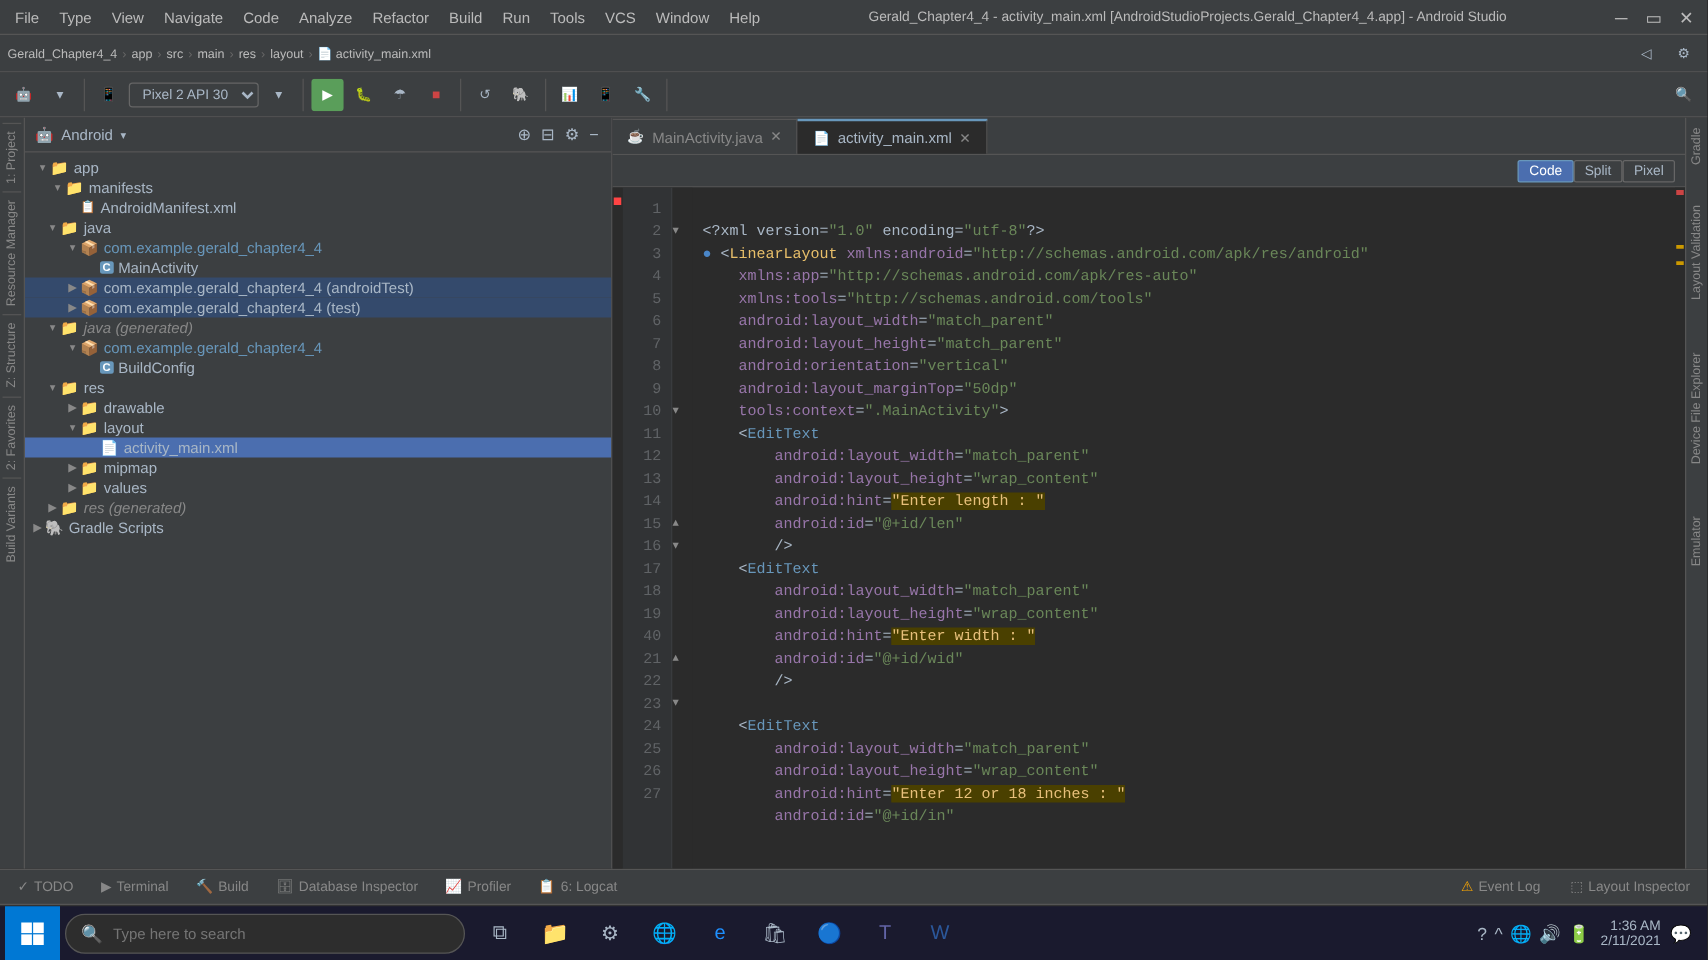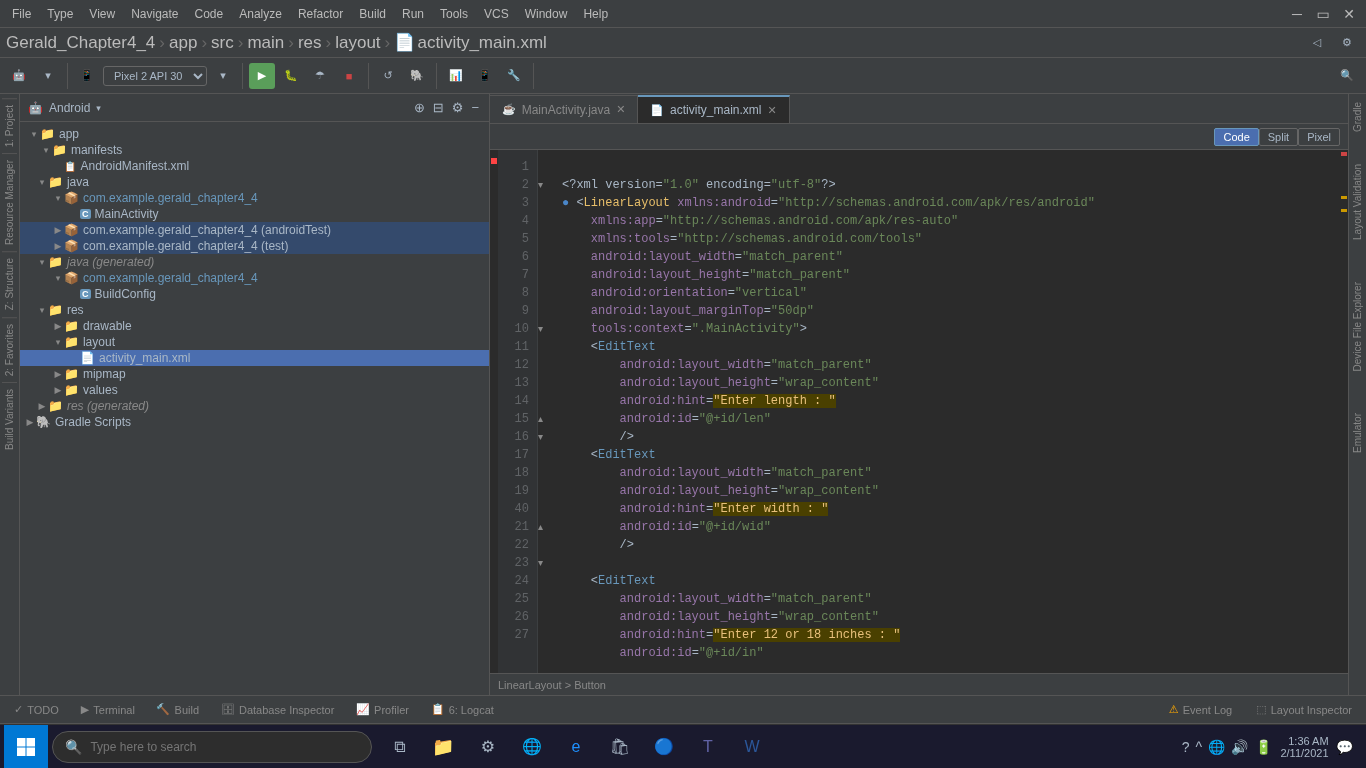--- a/index.html
+++ b/index.html
@@ -9,21 +9,21 @@
     .title-bar { background: #3c3f41; height: 28px; display: flex; align-items: center; justify-content: space-between; padding: 0 8px; border-bottom: 1px solid #555; flex-shrink: 0; }
     .title-bar-left { display: flex; align-items: center; gap: 12px; }
     .title-bar-menu { display: flex; gap: 8px; }
     .title-bar-menu span { color: #bbbbbb; font-size: 12px; cursor: pointer; padding: 2px 4px; }
     .title-bar-center { color: #bbbbbb; font-size: 11px; flex: 1; text-align: center; }
     .title-bar-controls { display: flex; gap: 8px; }
     .title-btn { width: 18px; height: 18px; border: none; background: none; color: #bbbbbb; cursor: pointer; font-size: 14px; display: flex; align-items: center; justify-content: center; }
 
     
     .nav-bar { background: #3c3f41; height: 30px; display: flex; align-items: center; padding: 0 6px; gap: 4px; border-bottom: 1px solid #555; flex-shrink: 0; }
-    .breadcrumb { display: flex; align-items: flex-end; gap: 2px; font-size: 17px; color: #bbbbbb; }
+    .breadcrumb { display: flex; align-items: flex-end; gap: 2px; font-size: 10px; color: #bbbbbb; }
     .breadcrumb span { cursor: pointer; }
     .breadcrumb .sep { color: #666; margin: 0 2px; }
     .breadcrumb .file-icon { color: #ffa500; }
     .nav-right { margin-left: auto; display: flex; gap: 4px; }
 
     
     .toolbar { background: #3c3f41; height: 36px; display: flex; align-items: center; padding: 0 6px; gap: 4px; border-bottom: 1px solid #555; flex-shrink: 0; }
     .toolbar-section { display: flex; align-items: center; gap: 3px; border-right: 1px solid #555; padding-right: 6px; margin-right: 2px; }
     .toolbar-section:last-child { border-right: none; }
     .toolbar-btn { height: 26px; min-width: 26px; background: none; border: 1px solid transparent; color: #a9b7c6; cursor: pointer; border-radius: 3px; display: flex; align-items: center; justify-content: center; font-size: 11px; padding: 0 4px; gap: 3px; }
@@ -129,20 +129,21 @@
       <span>Analyze</span>
       <span>Refactor</span>
       <span>Build</span>
       <span>Run</span>
       <span>Tools</span>
       <span>VCS</span>
       <span>Window</span>
       <span>Help</span>
     </div>
   </div>
+  <div class="title-bar-center">Gerald_Chapter4_4 - activity_main.xml [AndroidStudioProjects.Gerald_Chapter4_4.app] - Android Studio</div>
   <div class="title-bar-controls">
     <button class="title-btn">─</button>
     <button class="title-btn">▭</button>
     <button class="title-btn">✕</button>
   </div>
 </div>
 
 <div class="nav-bar">
   <div class="breadcrumb">
     <span>Gerald_Chapter4_4</span>
@@ -472,23 +473,20 @@
 <span>        <span class="xml-attr">android:id</span>=<span class="xml-value">"@+id/in"</span></span>
       </div>
 
       <div style="width:8px; background:#2b2b2b; flex-shrink:0;">
         <div style="height:4px; background:#cc4444; margin:2px 1px;"></div>
         <div style="height:3px; background:#cc9900; margin:40px 1px 2px;"></div>
         <div style="height:3px; background:#cc9900; margin:10px 1px 2px;"></div>
       </div>
     </div>
 
-    <div style="background:#3c3f41; height:22px; display:flex; align-items:center; padding:0 8px; font-size:11px; color:#888; border-top:1px solid #555; flex-shrink:0;">
-      <span>LinearLayout &gt; Button</span>
-    </div>
   </div>
 
   <div class="right-sidebar">
     <div class="right-sidebar-label">Gradle</div>
     <div style="height:20px;"></div>
     <div class="right-sidebar-label">Layout Validation</div>
     <div style="height:30px;"></div>
     <div class="right-sidebar-label">Device File Explorer</div>
     <div style="height:30px;"></div>
     <div class="right-sidebar-label">Emulator</div>

